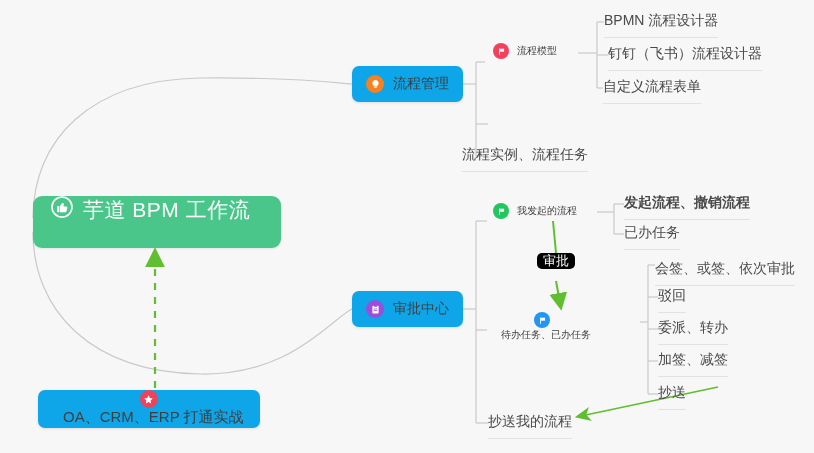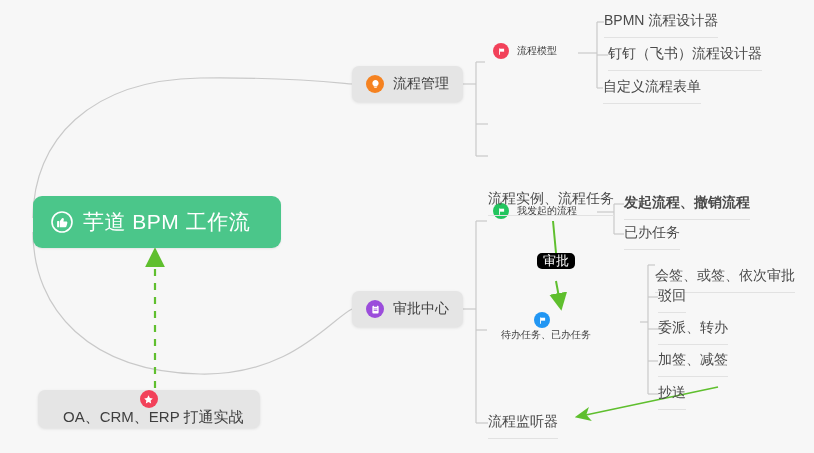--- a/index.html
+++ b/index.html
@@ -31,37 +31,36 @@
   
   .root-node {
     position: absolute;
     left: 33px;
     top: 196px;
     width: 248px;
     height: 52px;
     background: #4bc68a;
     border-radius: 9px;
     display: flex;
-    align-items: center;
     padding-left: 18px;
     box-sizing: border-box;
     box-shadow: 0 1px 2px rgba(0,0,0,0.08);
   }
   .root-label {
     color: #ffffff;
     font-size: 21px;
     letter-spacing: 0.5px;
     margin-left: 10px;
     white-space: nowrap;
   }
 
   
   .card-node {
     position: absolute;
-    background: #e5e5e5;
+    background: #0ea5e9;
     border-radius: 7px;
     display: flex;
     align-items: center;
     box-sizing: border-box;
     box-shadow: 0 1px 3px rgba(0,0,0,0.10);
     padding: 0 14px;
     height: 36px;
   }
   .card-node .card-label {
     font-size: 14px;
@@ -265,32 +264,32 @@
         <path d="M3.3 1.9h4.6v3.3H3.3z" fill="#ffffff"></path>
       </svg>
     </span>
     <span class="sub-label">待办任务、已办任务</span>
   </div>
 
   <div class="leaf" style="left:604px; top:12px;">BPMN 流程设计器</div>
   <div class="leaf" style="left:608px; top:45px;">钉钉（飞书）流程设计器</div>
   <div class="leaf" style="left:603px; top:78px;">自定义流程表单</div>
 
-  <div class="leaf" style="left:488px; top:146px;margin-top:44px;">流程实例、流程任务</div>
+  <div class="leaf" style="left:462px; top:146px;">流程实例、流程任务</div>
 
   <div class="leaf" style="left:624px; top:194px;font-weight:bold;">发起流程、撤销流程</div>
   <div class="leaf" style="left:624px; top:224px;">已办任务</div>
 
-  <div class="leaf" style="left:655px; top:267px;">会签、或签、依次审批</div>
+  <div class="leaf" style="left:655px; top:260px;">会签、或签、依次审批</div>
   <div class="leaf" style="left:658px; top:287px;">驳回</div>
   <div class="leaf" style="left:658px; top:319px;">委派、转办</div>
   <div class="leaf" style="left:658px; top:351px;">加签、减签</div>
   <div class="leaf" style="left:658px; top:384px;">抄送</div>
 
-  <div class="leaf" style="left:488px; top:413px;">流程监听器</div>
+  <div class="leaf" style="left:488px; top:413px;">抄送我的流程</div>
 
   <div class="badge-approve">
     <span>审批</span>
   </div>
 
   <div class="card-node" id="node-oa">
     <span class="icon icon-circle ic-18" style="background:#f2415a;">
       <svg width="11" height="11" viewBox="0 0 12 12">
         <path d="M6 1.4l1.45 2.95 3.25.47-2.35 2.3.55 3.24L6 8.83l-2.9 1.53.55-3.24L1.3 4.82l3.25-.47z" fill="#ffffff"></path>
       </svg>

